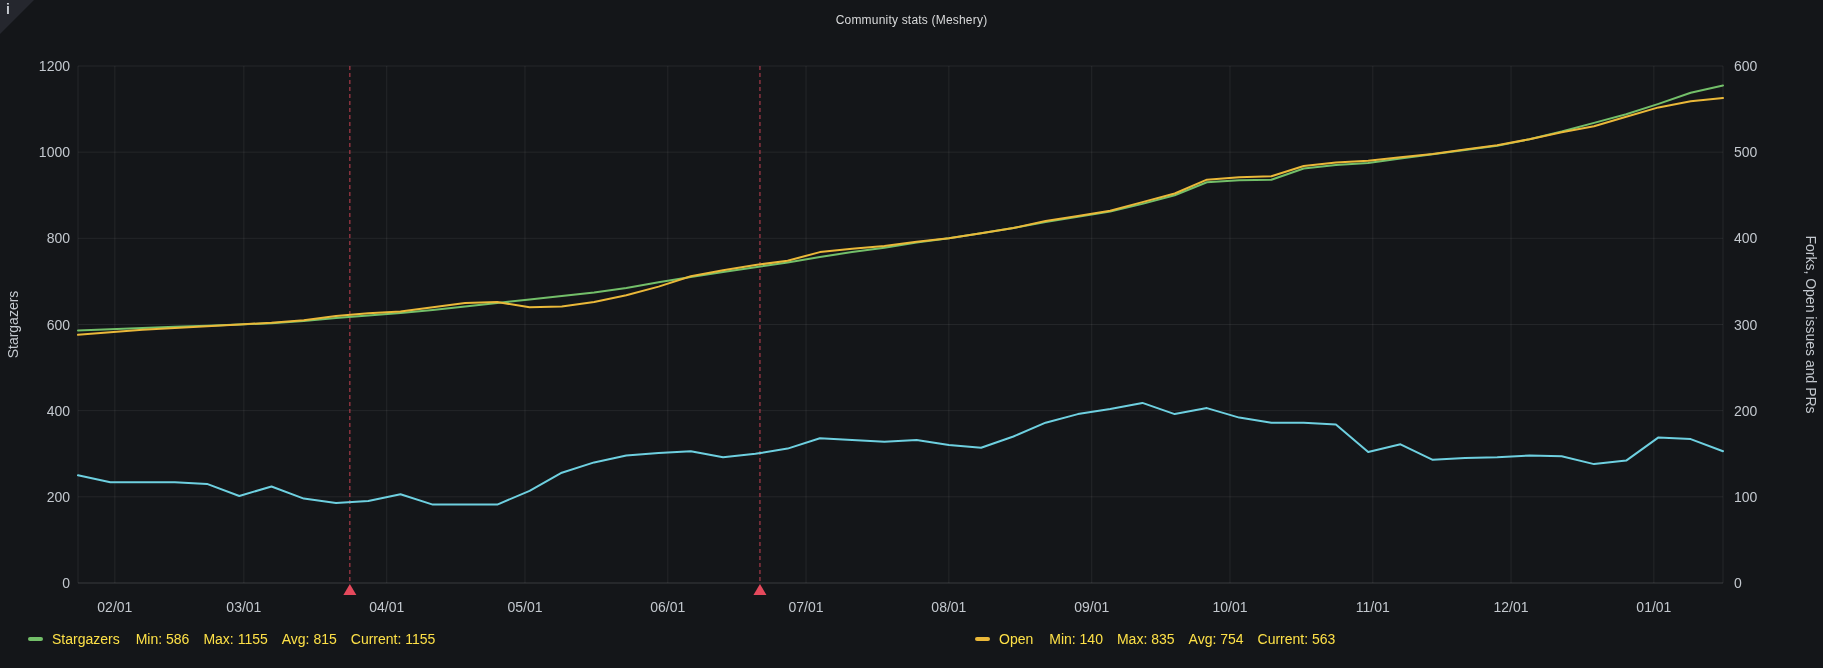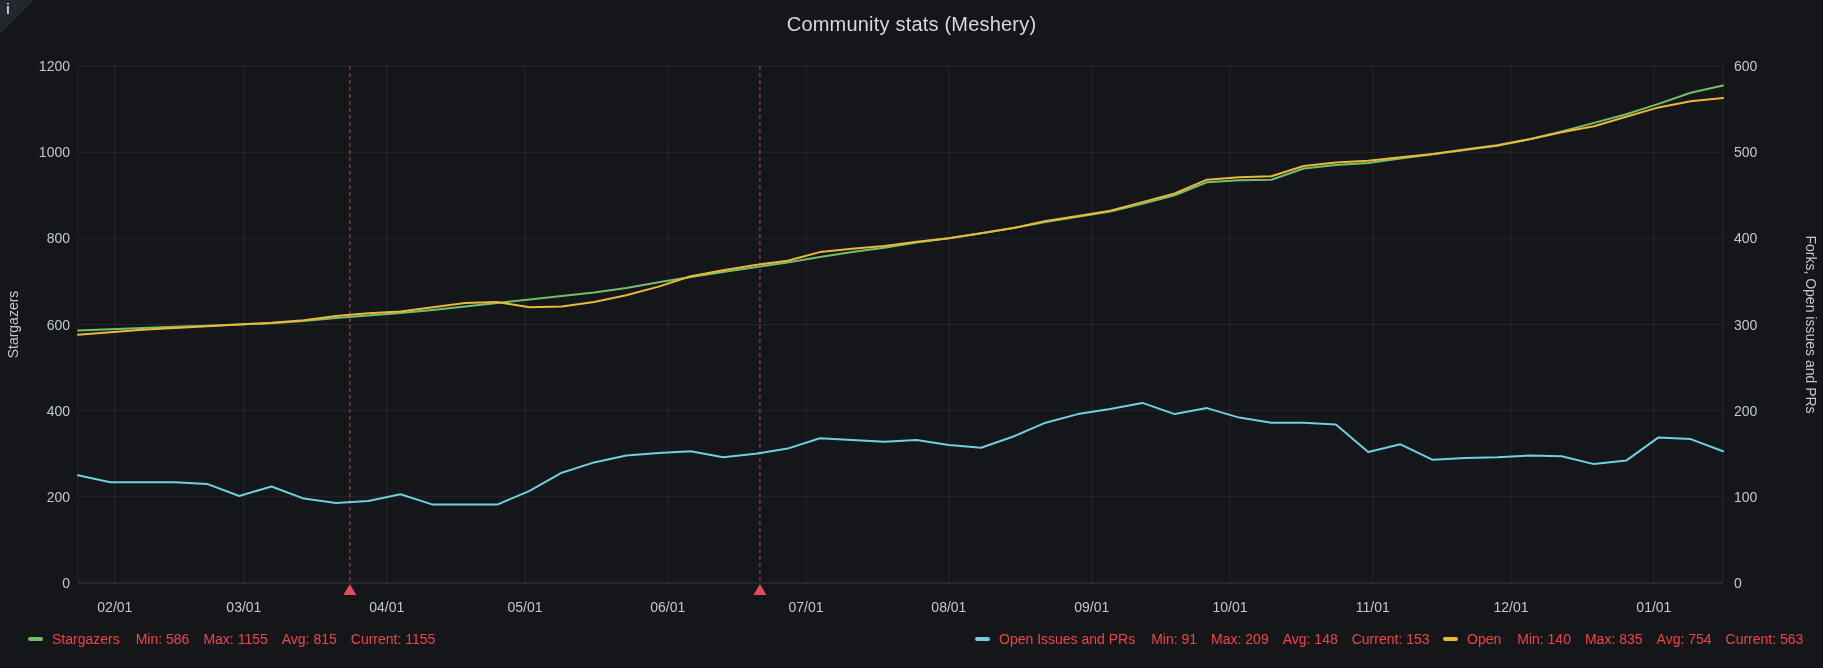--- a/index.html
+++ b/index.html
@@ -3,40 +3,40 @@
 <meta charset="utf-8">
 <style>
   html,body { margin:0; padding:0; background:#0b0c0e; }
   .panel {
     position:relative; width:1823px; height:668px;
     background:#141619; overflow:hidden;
     font-family:"Liberation Sans", sans-serif;
   }
   .panel-title {
     position:absolute; top:13px; left:0; width:100%;
-    text-align:center; font-size:20px; font-weight:500;
+    text-align:center; font-size:12px; font-weight:500;
     color:#d8d9da; letter-spacing:.2px; cursor:pointer;
   }
   .info-corner {
     position:absolute; top:0; left:0; width:0; height:0;
     border-top:34px solid #25272e; border-right:34px solid transparent;
     cursor:pointer;
   }
   .info-corner .info-i {
     position:absolute; top:-33px; left:6px;
     font-size:14px; font-weight:700; color:#c7cbd1; font-style:normal;
   }
   svg text {
     font-family:"Liberation Sans", sans-serif;
     fill:#c3c8ce; font-size:14px;
   }
   .legend { position:absolute; left:0; top:629px; width:100%; height:26px; }
   .legend-item {
     position:absolute; top:0; white-space:nowrap;
-    font-size:14px; color:#ef4444; cursor:pointer; line-height:20px;
+    font-size:14px; color:#fde047; cursor:pointer; line-height:20px;
   }
   .legend-item:nth-child(1) { left:28px; }
   .legend-item:nth-child(2) { left:975px; }
   .legend-item:nth-child(3) { left:1443px; }
   .legend-swatch {
     display:inline-block; width:15px; height:4px; border-radius:2px;
     margin-right:9px; vertical-align:3px;
   }
   .legend-name { margin-right:2px; }
   .legend-stat { margin-left:14px; }
@@ -102,16 +102,15 @@
       <line x1="349.8627450980392" x2="349.8627450980392" y1="66" y2="583" stroke="#e5495c" stroke-width="1" stroke-dasharray="4 3" opacity="0.85"></line>
       <path d="M 343.3627450980392 595 L 356.3627450980392 595 L 349.8627450980392 584 Z" fill="#e5495c"></path>
       <line x1="759.9607843137255" x2="759.9607843137255" y1="66" y2="583" stroke="#e5495c" stroke-width="1" stroke-dasharray="4 3" opacity="0.85"></line>
       <path d="M 753.4607843137255 595 L 766.4607843137255 595 L 759.9607843137255 584 Z" fill="#e5495c"></path>
       <polyline points="78.0,330.5 110.3,329.2 142.5,327.9 174.8,326.7 207.0,325.8 239.3,324.5 271.5,323.2 303.8,321.1 336.0,318.0 368.3,315.5 400.5,312.9 432.8,309.9 465.1,306.4 497.3,303.0 529.6,299.5 561.8,296.1 594.1,292.6 626.3,287.9 658.6,282.3 690.8,277.1 723.1,271.9 755.4,267.2 787.6,262.5 819.9,256.9 852.1,252.1 884.4,247.8 916.6,242.6 948.9,238.3 981.1,233.2 1013.4,228.0 1045.6,222.0 1077.9,216.8 1110.2,211.6 1142.4,203.9 1174.7,195.3 1206.9,182.3 1239.2,180.2 1271.4,179.7 1303.7,168.5 1335.9,165.1 1368.2,162.9 1400.5,158.6 1432.7,154.3 1465.0,150.0 1497.2,145.7 1529.5,139.2 1561.7,131.5 1594.0,122.9 1626.2,114.3 1658.5,103.9 1690.7,92.7 1723.0,85.4" fill="none" stroke="#73bf69" stroke-width="2" stroke-linejoin="round" stroke-linecap="round"></polyline>
       <polyline points="78.0,475.3 110.3,482.2 142.5,482.2 174.8,482.2 207.0,483.9 239.3,496.0 271.5,486.5 303.8,498.6 336.0,502.9 368.3,501.1 400.5,494.2 432.8,504.6 465.1,504.6 497.3,504.6 529.6,490.8 561.8,472.7 594.1,462.4 626.3,455.5 658.6,452.9 690.8,451.2 723.1,457.2 755.4,453.8 787.6,448.6 819.9,438.2 852.1,440.0 884.4,441.7 916.6,440.0 948.9,445.1 981.1,447.7 1013.4,436.5 1045.6,422.7 1077.9,414.1 1110.2,408.9 1142.4,402.9 1174.7,414.1 1206.9,408.1 1239.2,417.6 1271.4,422.7 1303.7,422.7 1335.9,424.5 1368.2,452.0 1400.5,444.3 1432.7,459.8 1465.0,458.1 1497.2,457.2 1529.5,455.5 1561.7,456.3 1594.0,464.1 1626.2,460.6 1658.5,437.4 1690.7,439.1 1723.0,451.2" fill="none" stroke="#6ed0e0" stroke-width="2" stroke-linejoin="round" stroke-linecap="round"></polyline>
       <polyline points="78.0,334.8 110.3,332.3 142.5,329.7 174.8,327.9 207.0,326.2 239.3,324.5 271.5,322.8 303.8,320.2 336.0,315.9 368.3,313.3 400.5,311.6 432.8,307.3 465.1,303.0 497.3,302.1 529.6,307.3 561.8,306.4 594.1,302.1 626.3,295.2 658.6,286.6 690.8,276.2 723.1,270.2 755.4,265.0 787.6,260.7 819.9,252.1 852.1,248.7 884.4,246.1 916.6,241.8 948.9,238.3 981.1,233.2 1013.4,228.0 1045.6,221.1 1077.9,215.9 1110.2,210.8 1142.4,202.1 1174.7,193.5 1206.9,179.7 1239.2,177.2 1271.4,176.3 1303.7,166.0 1335.9,162.5 1368.2,160.8 1400.5,157.3 1432.7,153.9 1465.0,149.6 1497.2,145.3 1529.5,139.2 1561.7,132.3 1594.0,126.3 1626.2,116.8 1658.5,107.4 1690.7,101.3 1723.0,97.9" fill="none" stroke="#eab839" stroke-width="2" stroke-linejoin="round" stroke-linecap="round"></polyline>
     </svg>
   <div class="legend">
       <div class="legend-item"><span class="legend-swatch" style="background: rgb(115, 191, 105);"></span><span class="legend-name">Stargazers</span><span class="legend-stat">Min: 586</span><span class="legend-stat">Max: 1155</span><span class="legend-stat">Avg: 815</span><span class="legend-stat">Current: 1155</span></div>
-      <div class="legend-item"><span class="legend-swatch" style="background: rgb(110, 208, 224);"></span><span class="legend-name">Open Issues and PRs</span><span class="legend-stat">Min: 91</span><span class="legend-stat">Max: 209</span><span class="legend-stat">Avg: 148</span><span class="legend-stat">Current: 153</span></div>
       <div class="legend-item"><span class="legend-swatch" style="background: rgb(234, 184, 57);"></span><span class="legend-name">Open</span><span class="legend-stat">Min: 140</span><span class="legend-stat">Max: 835</span><span class="legend-stat">Avg: 754</span><span class="legend-stat">Current: 563</span></div>
     </div>
 </div>
 
 </body></html>

